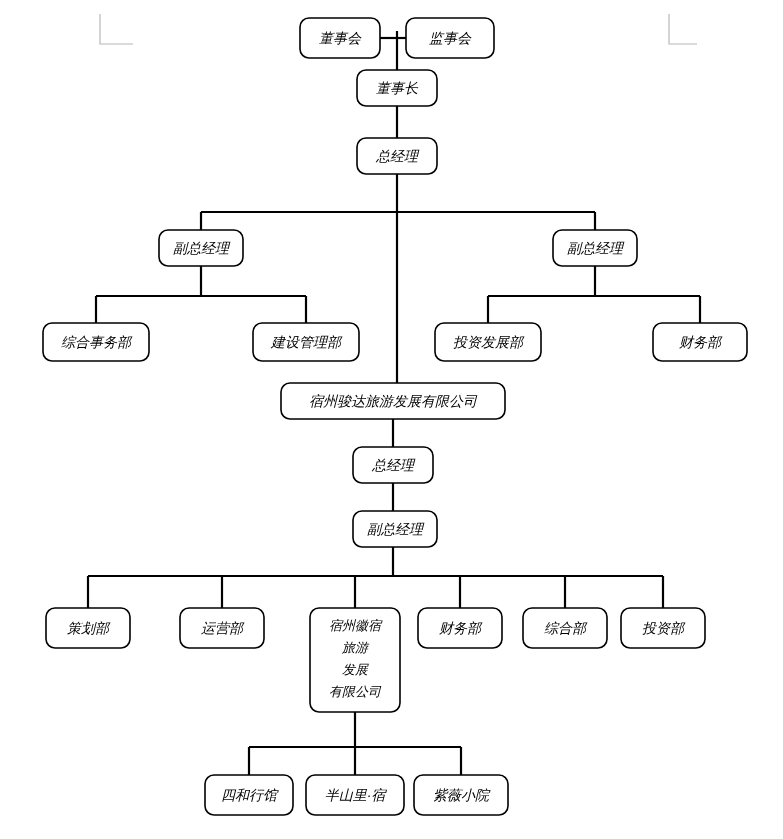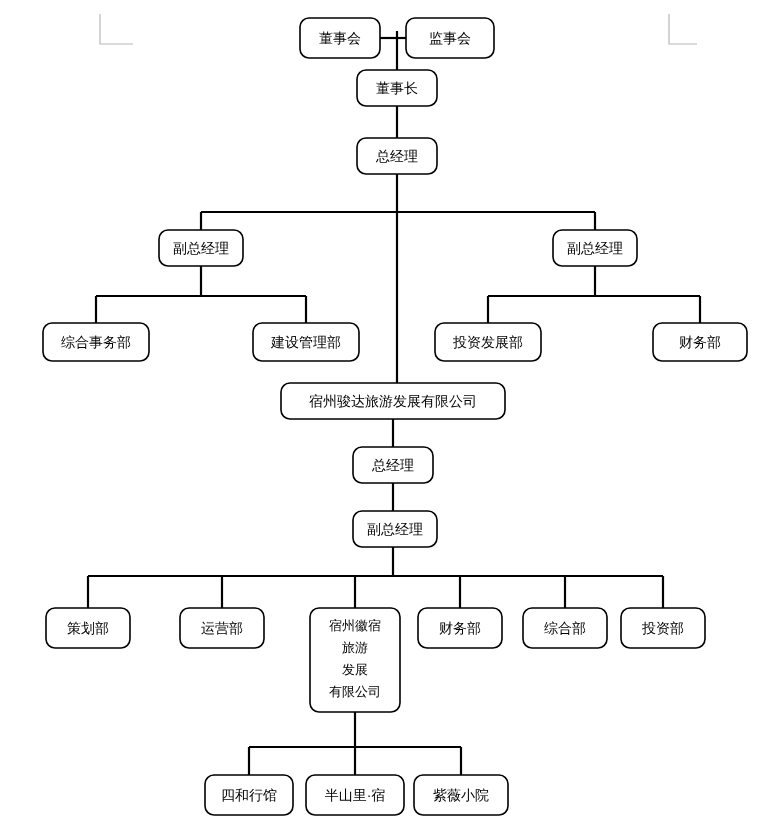--- a/index.html
+++ b/index.html
@@ -12,20 +12,21 @@
     width: 783px;
     height: 839px;
     font-family: "Liberation Sans", "DejaVu Sans", sans-serif;
     overflow: hidden;
   }
   #page {
     position: relative;
     width: 679px;
     height: 839px;
     background: #ffffff;
+    font-style: italic;
   }
   #chart-svg {
     position: absolute;
     left: 0;
     top: 0;
     width: 783px;
     height: 839px;
     display: block;
   }
   .node-rect {

